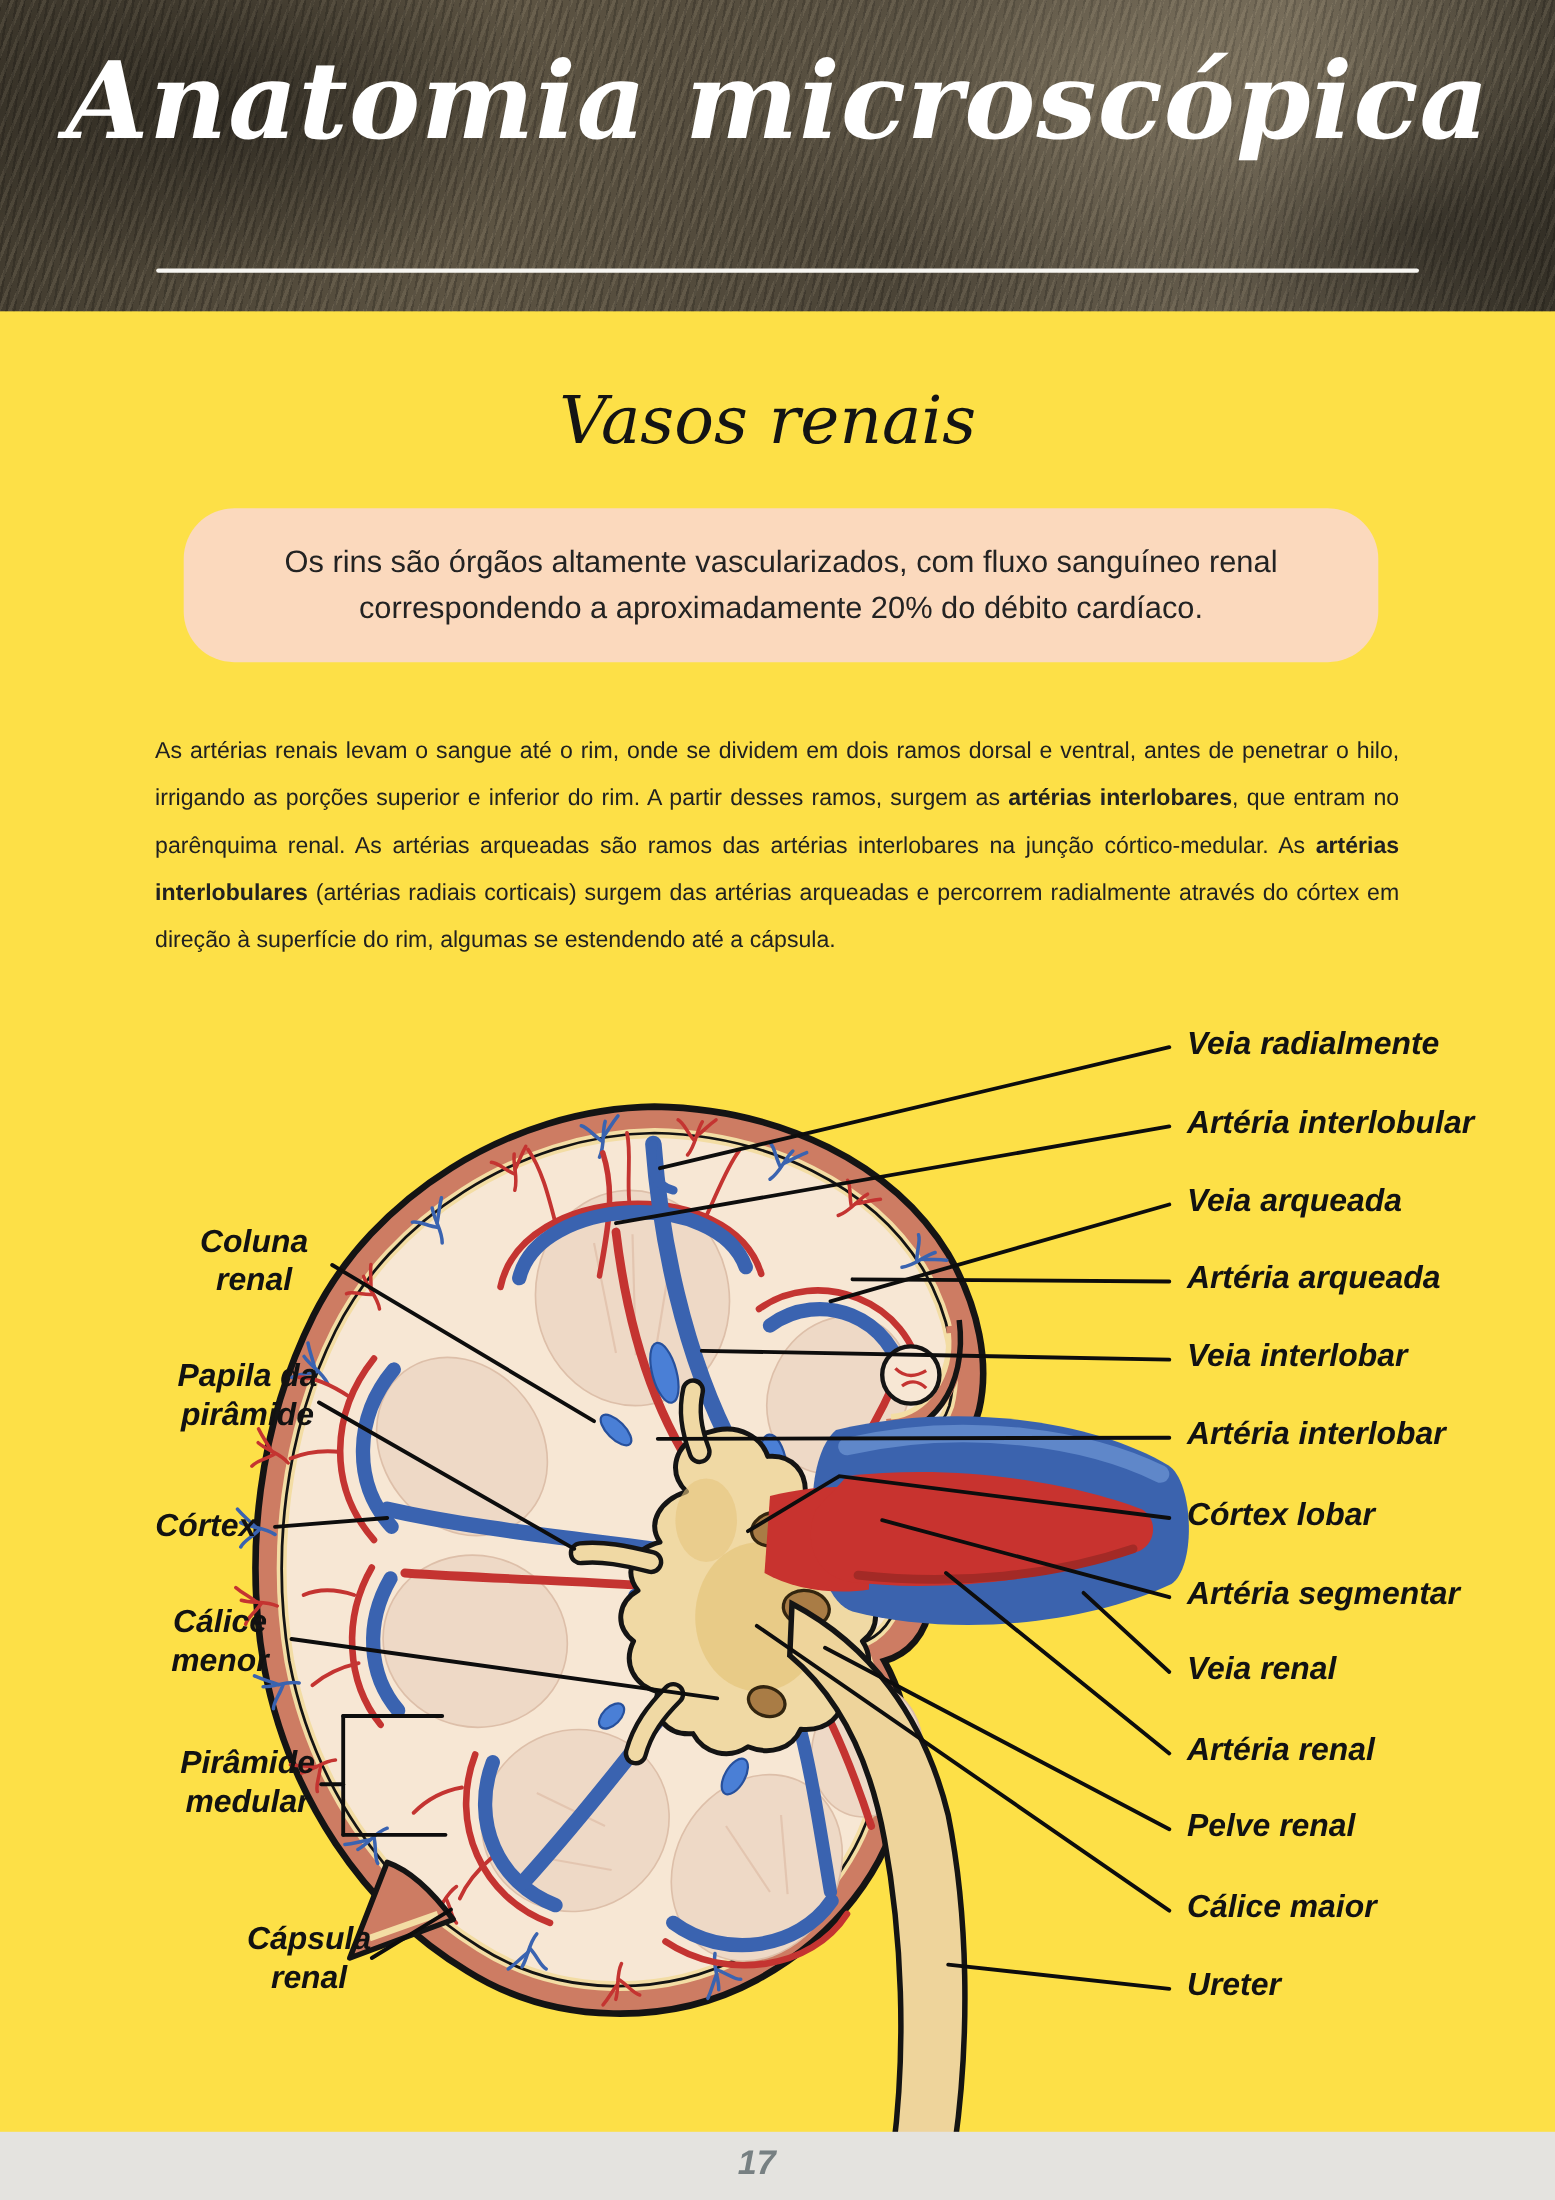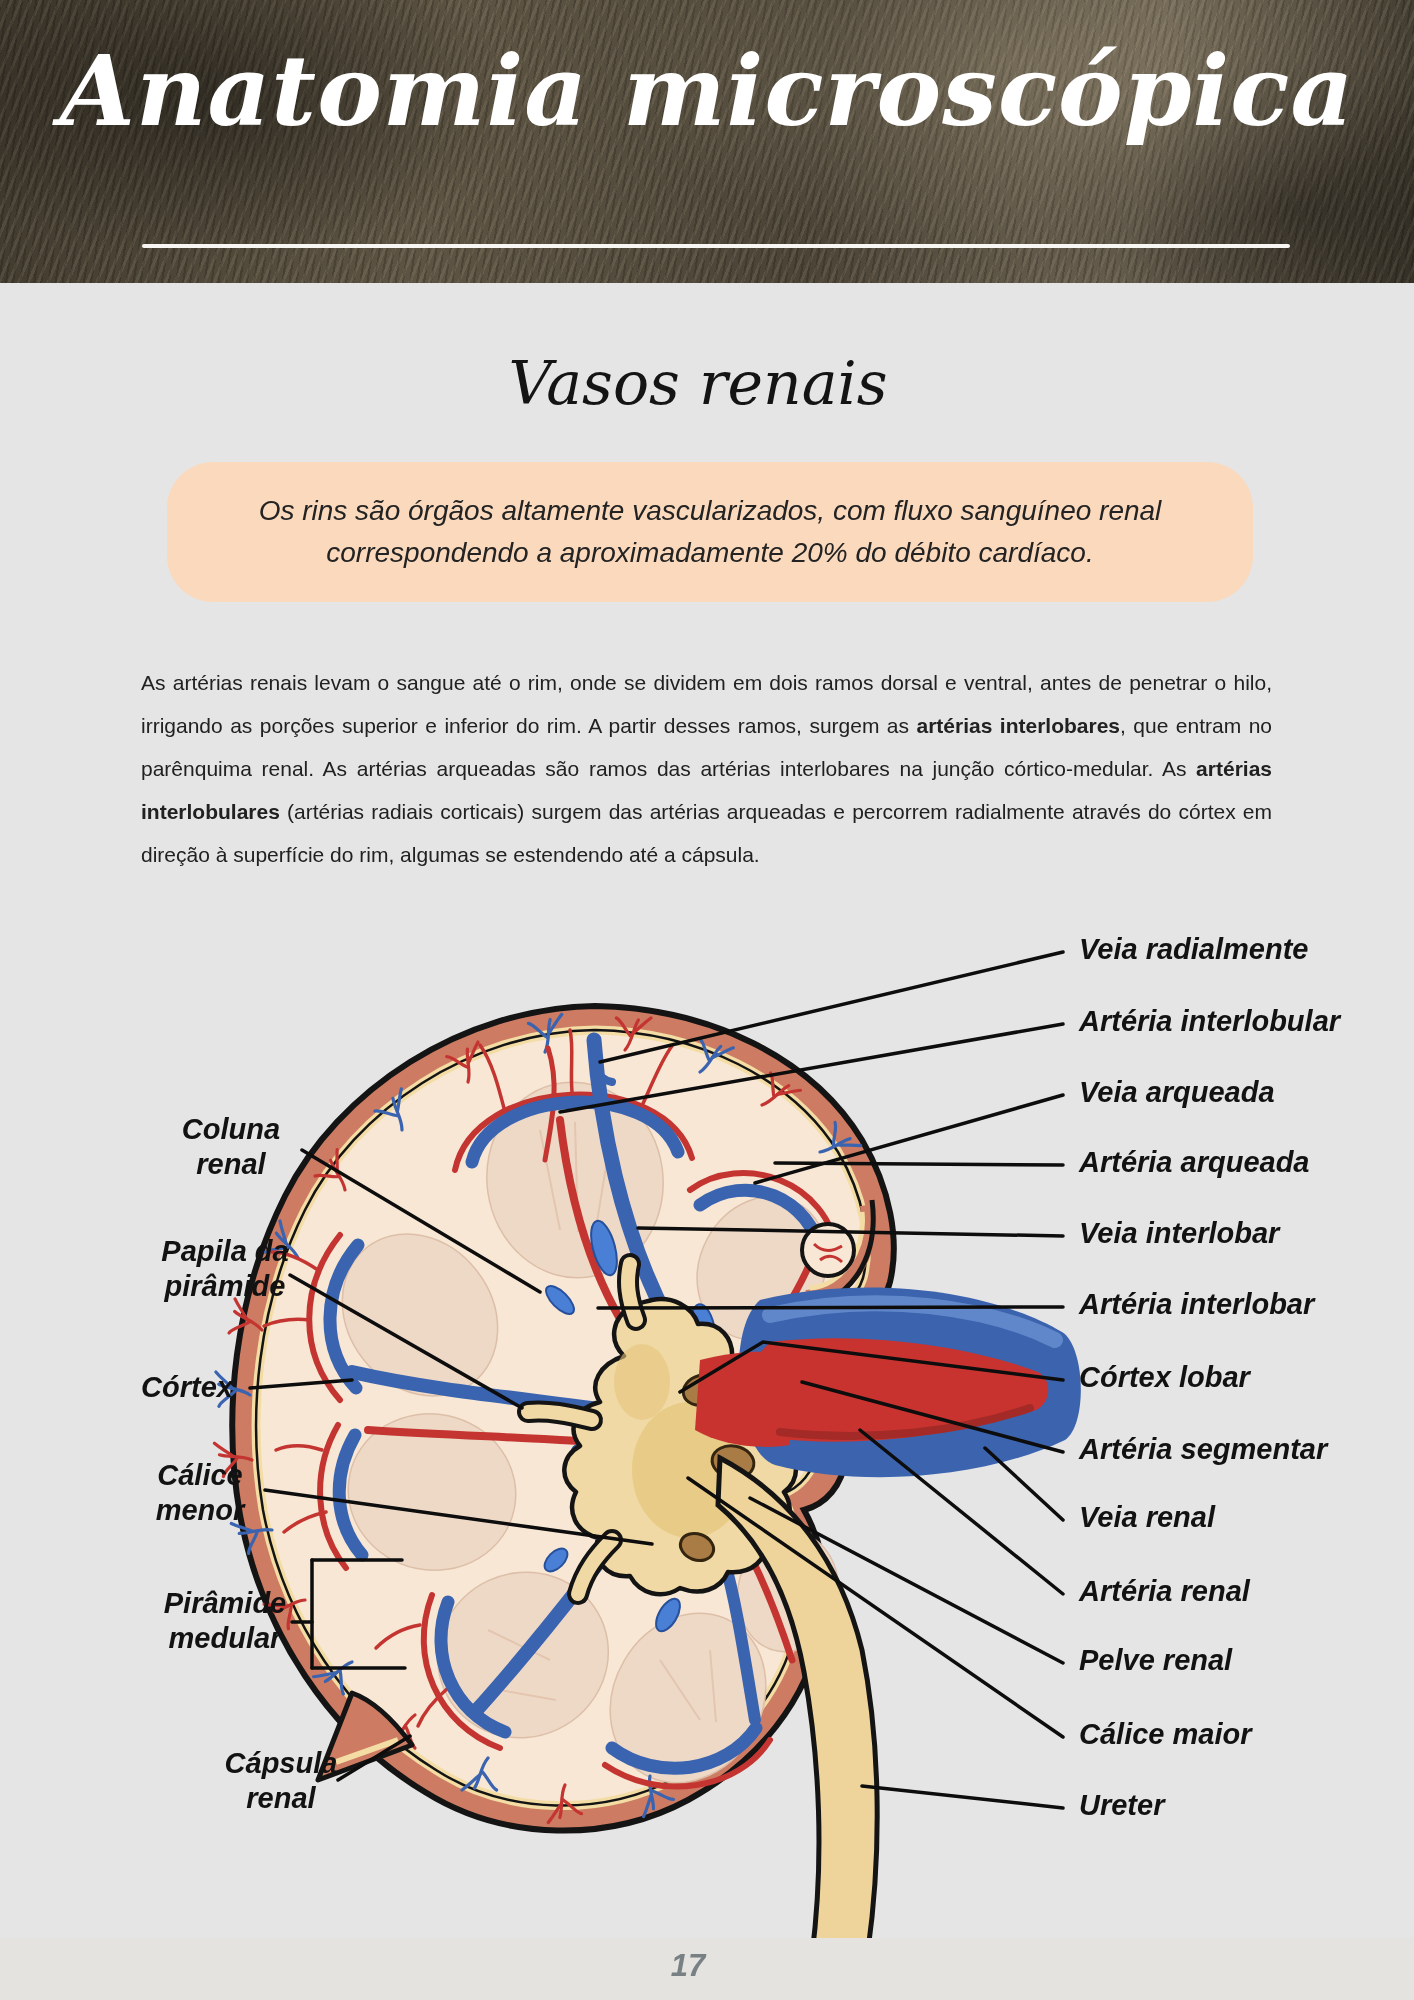--- a/index.html
+++ b/index.html
@@ -1,18 +1,18 @@
 <!DOCTYPE html>
 <html><head>
 <meta charset="utf-8">
 <style>
   html,body{margin:0;padding:0;background:#ffffff;}
   #page{
     position:relative;width:1414px;height:2000px;overflow:hidden;
-    background:#e5e5e5;font-family:"Liberation Sans",sans-serif;color:#1c1c1c;
+    background:#fde047;font-family:"Liberation Sans",sans-serif;color:#1c1c1c;
   }
   
   #header{
     position:absolute;left:0;top:0;width:1414px;height:283px;
     background:
       radial-gradient(ellipse 500px 260px at 15% 35%, rgba(0,0,0,.38), transparent 62%),
       radial-gradient(ellipse 680px 320px at 72% 22%, rgba(216,200,166,.20), transparent 60%),
       radial-gradient(ellipse 420px 240px at 92% 75%, rgba(0,0,0,.30), transparent 65%),
       repeating-linear-gradient(113deg, rgba(228,212,180,.10) 0 3px, rgba(228,212,180,0) 3px 9px),
       repeating-linear-gradient(99deg, rgba(0,0,0,.17) 0 2px, rgba(0,0,0,0) 2px 7px),
@@ -32,21 +32,21 @@
     font-family:"DejaVu Serif",serif;font-style:italic;font-weight:400;
     font-size:60px;color:#141414;
   }
   
   #callout{
     position:absolute;left:167px;top:462px;width:1086px;height:140px;
     background:#fbd9bd;border-radius:46px;
     display:flex;align-items:center;justify-content:center;
   }
   #callout .txt{
-    font-style:italic;font-size:28px;line-height:42px;color:#232323;
+    font-size:28px;line-height:42px;color:#232323;
     text-align:center;padding:0 48px;
   }
   
   #paragraph{
     position:absolute;left:141px;top:640px;width:1131px;
     font-size:21px;line-height:43px;text-align:justify;color:#212121;
   }
   #paragraph b{font-weight:700;}
   
   .lbl{

